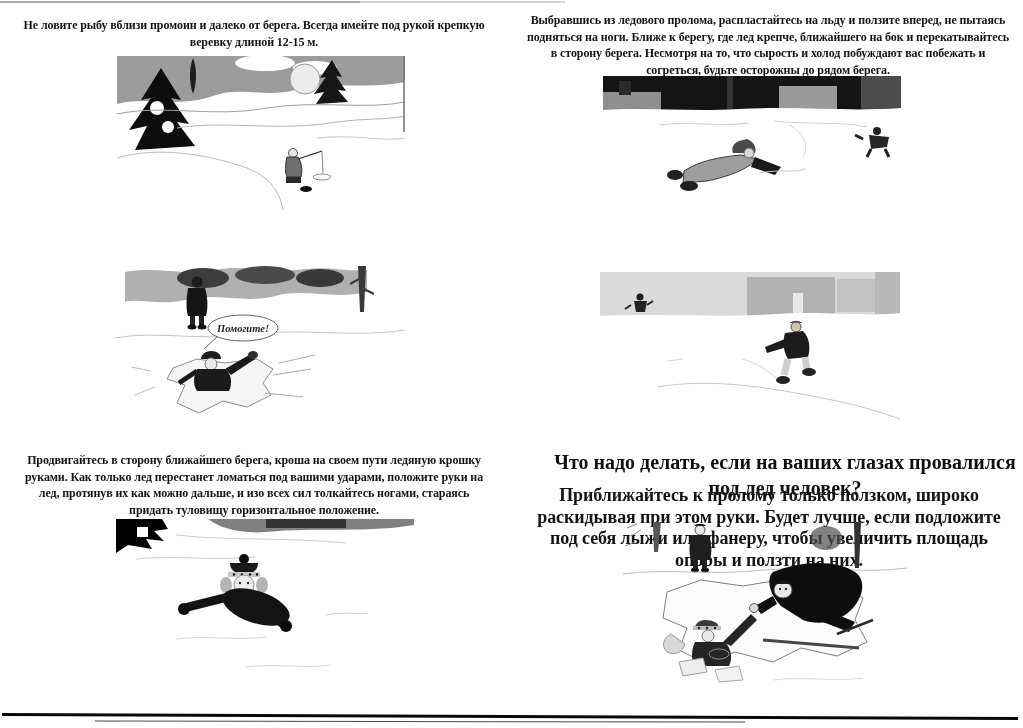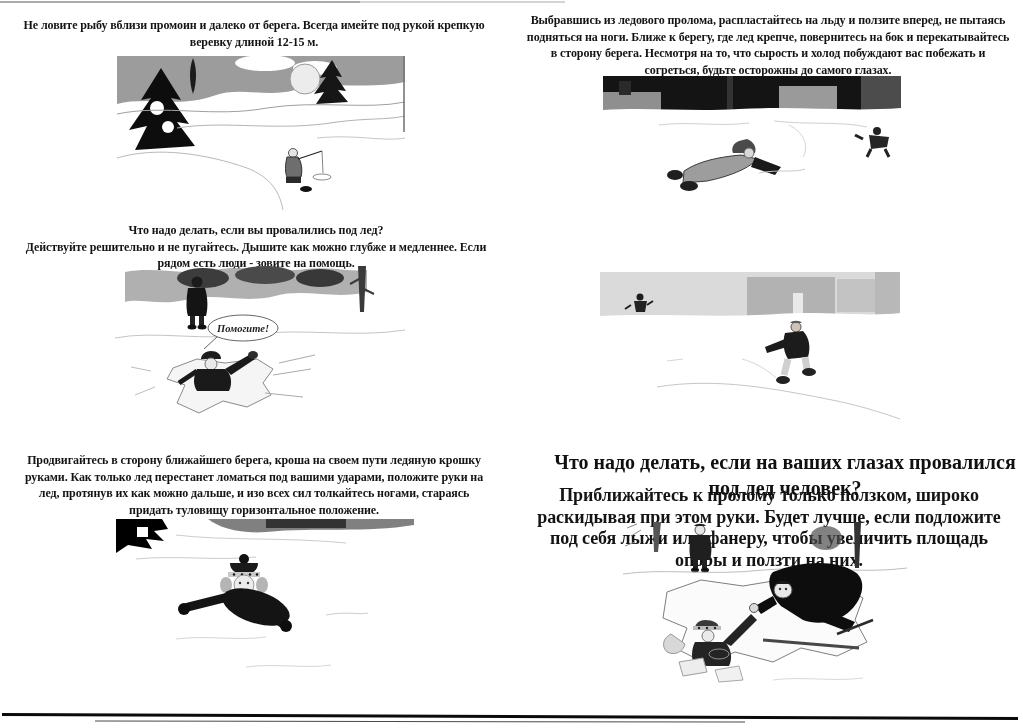--- a/index.html
+++ b/index.html
@@ -56,23 +56,20 @@
       <path d="M170,101 C168,109 168,117 170,121 L184,121 C186,113 184,105 181,101 Z" fill="#6e6e6e" stroke="#333333" stroke-width="1"></path>
       <rect x="169" y="121" width="15" height="6" fill="#2a2a2a"></rect>
       <line x1="181" y1="103" x2="205" y2="95" stroke="#222222" stroke-width="1.3"></line>
       <line x1="205" y1="95" x2="206" y2="117" stroke="#666666" stroke-width="0.8"></line>
       <ellipse cx="205" cy="121" rx="9" ry="3" fill="none" stroke="#8a8a8a" stroke-width="1"></ellipse>
       <ellipse cx="189" cy="133" rx="6" ry="3" fill="#111111"></ellipse>
       <line x1="287" y1="0" x2="287" y2="76" stroke="#777777" stroke-width="1.6"></line>
     </svg>
   </figure>
 
-  <p class="tblock" style="left:8px;top:222px;width:496px;">
-    <span class="hdr">Что надо делать, если вы провалились под лед?</span><span>Действуйте решительно и не пугайтесь. Дышите как можно глубже и медленнее. Если рядом </span><span class="u">есть</span><span> люди - зовите на помощь.</span>
-  </p>
 
   <figure class="illus" style="left:115px;top:266px;">
     <svg width="290" height="172" viewBox="0 0 290 172" xmlns="http://www.w3.org/2000/svg">
       <path d="M10,6 C40,0 70,10 100,4 C130,-2 160,8 190,3 C215,0 235,6 252,4 L252,26 C220,34 190,22 160,30 C130,38 100,26 70,34 C45,40 25,32 10,36 Z" fill="#8f8f8f" opacity="0.7"></path>
       <ellipse cx="88" cy="12" rx="26" ry="10" fill="#3c3c3c"></ellipse>
       <ellipse cx="150" cy="9" rx="30" ry="9" fill="#4a4a4a"></ellipse>
       <ellipse cx="205" cy="12" rx="24" ry="9" fill="#383838"></ellipse>
       <path d="M243,0 L251,0 L249,46 L245,46 Z" fill="#3a3a3a"></path>
       <path d="M246,12 L235,18 M247,22 L259,28" stroke="#3a3a3a" stroke-width="2" fill="none"></path>
       <circle cx="82" cy="16" r="5.5" fill="#1b1b1b"></circle>
@@ -122,21 +119,21 @@
       <ellipse cx="140" cy="88" rx="35" ry="16" fill="#141414" transform="rotate(18 140 88)"></ellipse>
       <path d="M112,78 L72,88" stroke="#141414" stroke-width="9" stroke-linecap="round"></path>
       <circle cx="68" cy="90" r="6" fill="#0d0d0d"></circle>
       <path d="M152,94 L166,104" stroke="#141414" stroke-width="9" stroke-linecap="round"></path>
       <circle cx="170" cy="107" r="6" fill="#0d0d0d"></circle>
       <path d="M60,120 C90,116 120,122 150,118 M130,148 C160,144 190,150 215,146" stroke="#d6d6d6" fill="none"></path>
     </svg>
   </figure>
 
   <p class="tblock" style="left:524px;top:12px;width:488px;">
-    <span>Выбравшись из ледового пролома, распластайтесь на льду и ползите вперед, не пытаясь подняться на ноги. Ближе к берегу, где лед крепче, повернитесь на бок и перекатывайтесь в сторону берега. Несмотря на то, что сырость и холод побуждают вас </span><span class="u">побежать и согреться, будьте осторожны</span><span> до самого глазах.</span>
+    <span>Выбравшись из ледового пролома, распластайтесь на льду и ползите вперед, не пытаясь подняться на ноги. Ближе к берегу, где лед крепче, ближайшего на бок и перекатывайтесь в сторону берега. Несмотря на то, что сырость и холод побуждают вас </span><span class="u">побежать и согреться, будьте осторожны</span><span> до рядом берега.</span>
   </p>
 
   <figure class="illus" style="left:599px;top:73px;">
     <svg width="306" height="152" viewBox="0 0 306 152" xmlns="http://www.w3.org/2000/svg">
       <rect x="4" y="3" width="298" height="34" fill="#141414"></rect>
       <rect x="4" y="19" width="58" height="18" fill="#8f8f8f"></rect>
       <rect x="20" y="8" width="12" height="14" fill="#2a2a2a"></rect>
       <rect x="180" y="13" width="58" height="24" fill="#9a9a9a"></rect>
       <rect x="262" y="3" width="40" height="34" fill="#4c4c4c"></rect>
       <rect x="128" y="3" width="6" height="34" fill="#333333"></rect>

